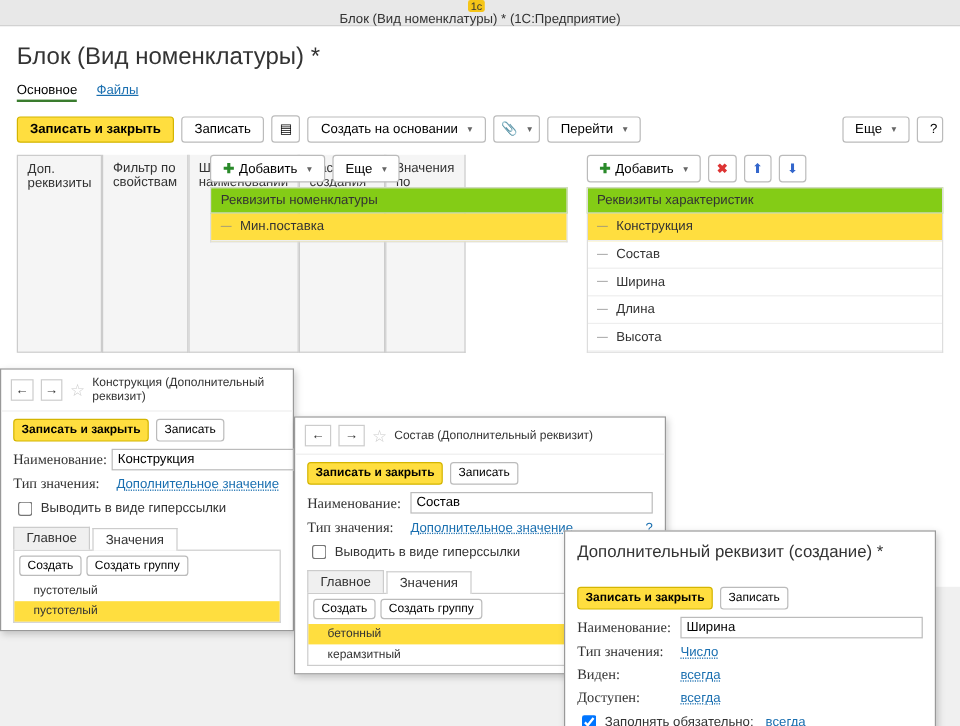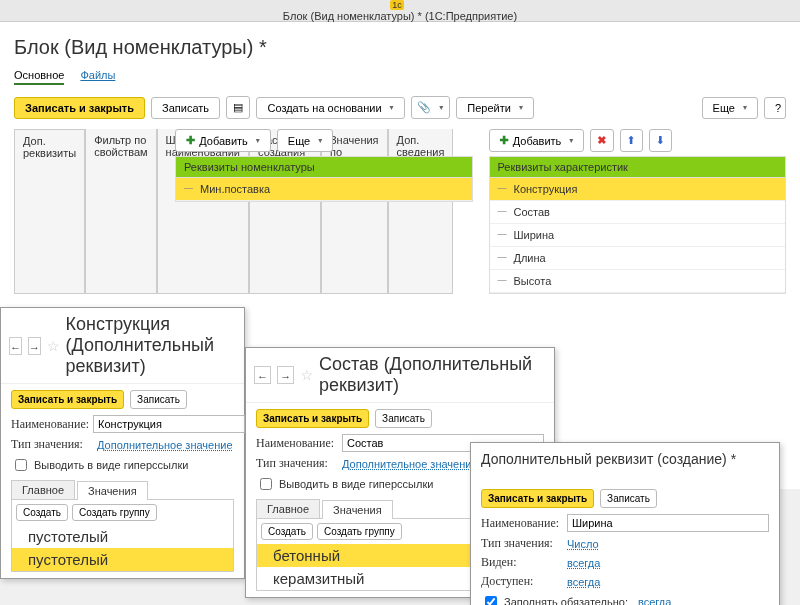--- a/index.html
+++ b/index.html
@@ -36,33 +36,33 @@
   .panel1 { width:155px; }
   .panel2 { flex:1; }
   .plus-icon { color:#2a8a2a; font-weight:bold; }
   .x-icon { color:#d33; font-weight:bold; }
   .arrow-icon { color:#3366cc; }
   
   .subwin { position:absolute; background:#fff; border:1px solid #999; box-shadow:2px 2px 6px rgba(0,0,0,0.2); }
   .sw-head { display:flex; align-items:center; gap:6px; padding:6px 8px; border-bottom:1px solid #eee; }
   .sw-nav { width:22px; height:18px; border:1px solid #ccc; display:flex; align-items:center; justify-content:center; font-size:11px; cursor:pointer; background:#fff; }
   .star { color:#ccc; font-size:14px; }
-  .sw-title { font-size:18px; }
+  .sw-title { font-size:10px; }
   .sw-body { padding:6px 10px; }
   .sw-toolbar { display:flex; gap:6px; margin-bottom:6px; }
   .frow { display:flex; align-items:center; margin:4px 0; gap:4px; }
   .flabel { width:82px; font-size:12px;font-family:Liberation Serif, serif; }
   .finput { flex:1; border:1px solid #bbb; padding:2px 4px; font-size:11px; height:18px; }
   .flink { color:#1a6fb0; text-decoration:underline dotted; cursor:pointer; }
   .subtabs { display:flex; border-bottom:1px solid #ccc; margin-top:6px; }
   .subtab { padding:3px 10px; border:1px solid #ccc; border-bottom:none; margin-right:2px; background:#f0f0f0; cursor:pointer; font-size:11px; }
   .subtab.active { background:#fff; position:relative; top:1px; }
   .list-area { border:1px solid #ccc; border-top:none; }
   .list-toolbar { padding:4px; display:flex; gap:4px; }
-  .list-row { padding:3px 16px; font-size:15px; }
+  .list-row { padding:3px 16px; font-size:10px; }
   .list-row.sel { background:#ffde3f; }
   .chk { width:12px; height:12px; }
 </style>
 </head>
 <body>
 
 <div class="titlebar">
   <span class="tb-icon">1c</span>
   <span>Блок (Вид номенклатуры) * (1С:Предприятие)</span>
   <div class="tb-right">
@@ -98,21 +98,20 @@
     <button class="btn qmark">?</button>
   </div>
 
   <div class="main-row">
     <div class="sidebar">
       <div class="side-item">Доп. реквизиты</div>
       <div class="side-item">Фильтр по свойствам</div>
       <div class="side-item">Шаблоны наименований</div>
       <div class="side-item">Настройки создания</div>
       <div class="side-item">Значения по значения</div>
-      <div class="side-item">Доп. сведения</div>
     </div>
 
     <div class="panels-wrap" style="flex:1; margin-left:8px;">
       <div class="panel panel1">
         <div class="panel-toolbar">
           <button class="btn dd">
               <span class="plus-icon">✚</span>
               <span>Добавить</span>
             </button>
           <button class="btn dd">Еще</button>

